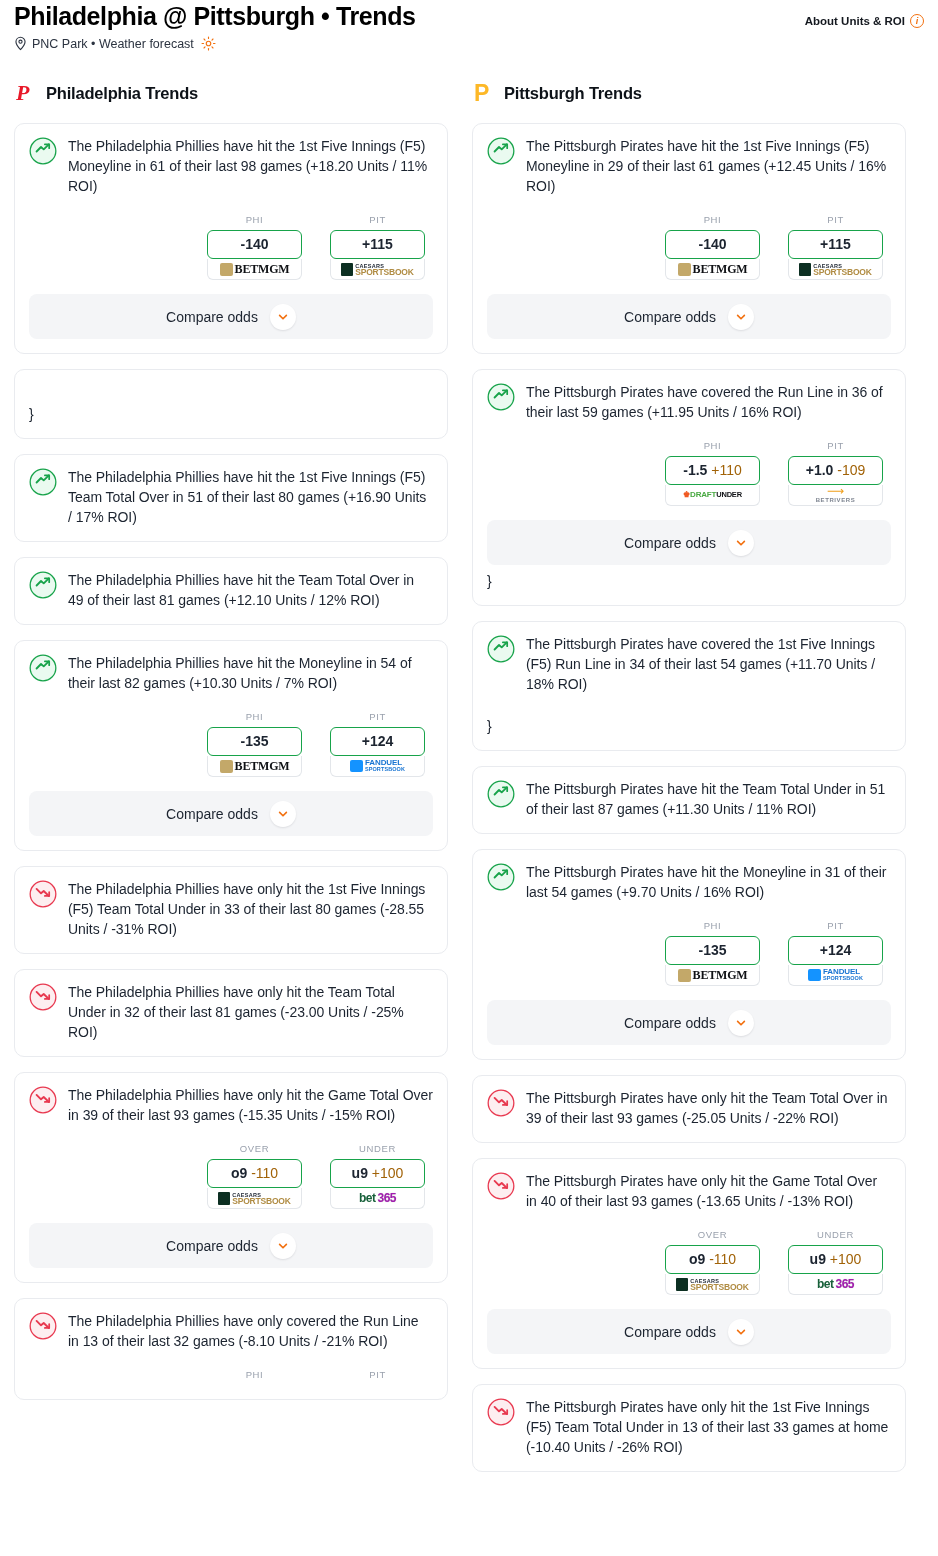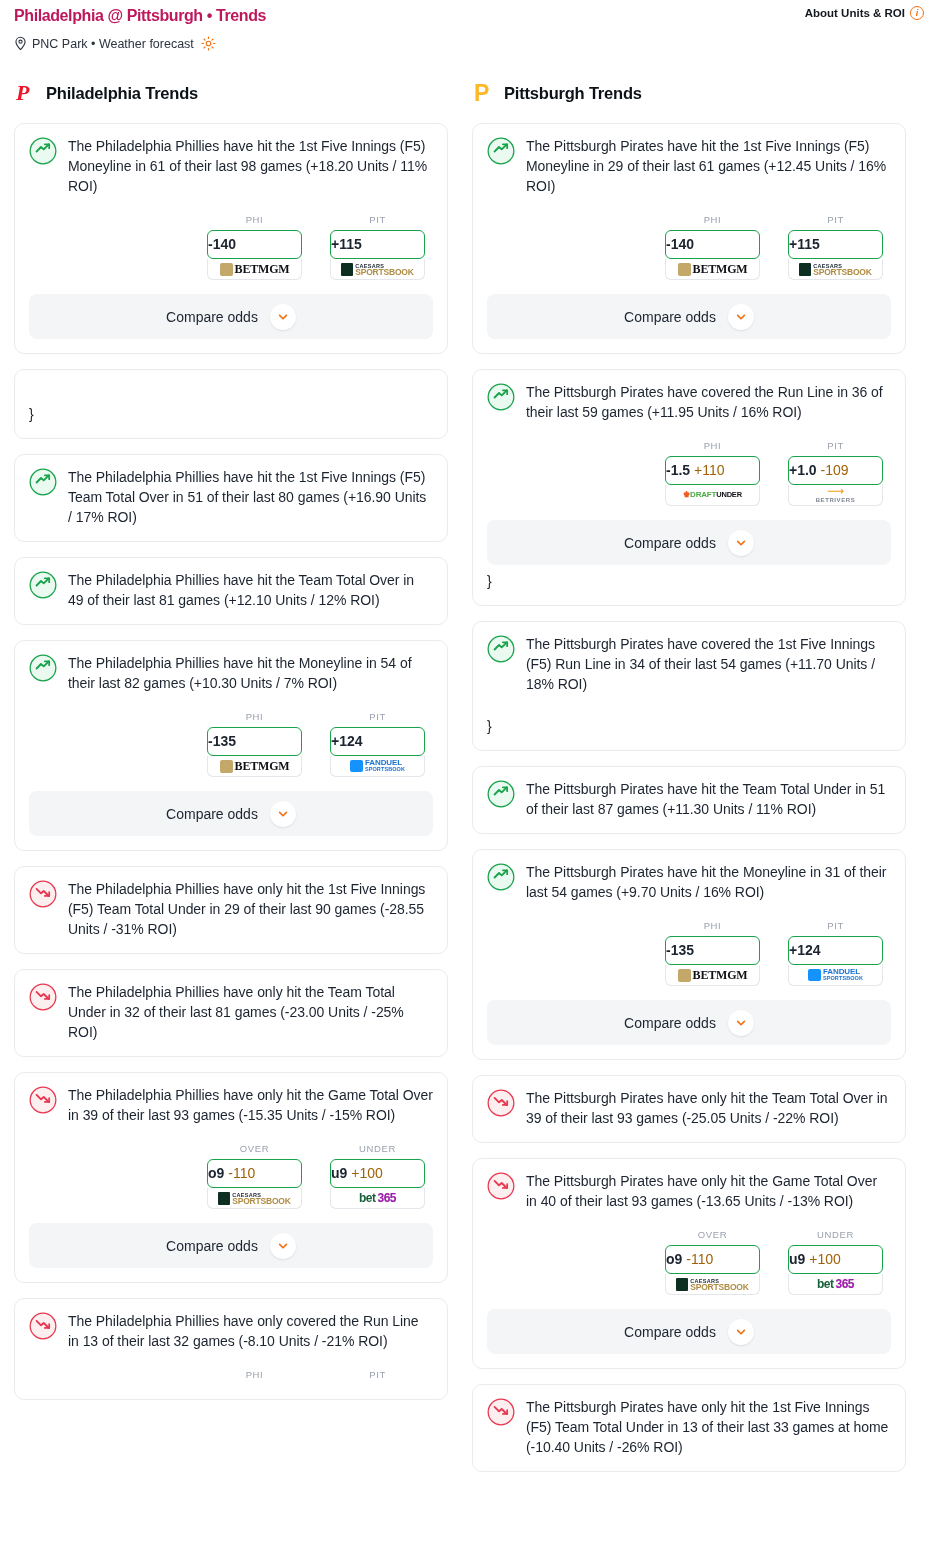--- a/index.html
+++ b/index.html
@@ -9,27 +9,27 @@
     background: #ffffff;
     font-family: "Liberation Sans", sans-serif;
     color: #14181f;
   }
   .page { width: 938px; position: relative; overflow: hidden; }
 
   
   .page-header { padding: 2px 14px 0 14px; position: relative; }
   .title-row { display: flex; align-items: flex-start; justify-content: space-between; }
   .page-title {
-    font-size: 16px; font-weight: 700; letter-spacing: -0.4px;
-    color: #be185d; line-height: 28px; margin: 0;
+    font-size: 25px; font-weight: 700; letter-spacing: -0.4px;
+    color: #000000; line-height: 28px; margin: 0;
   }
   .about-roi {
     display: flex; align-items: center; gap: 5px;
     font-size: 11.5px; font-weight: 700; color: #14181f;
-    margin-top: 4px; white-space: nowrap; cursor: pointer;
+    margin-top: 12px; white-space: nowrap; cursor: pointer;
   }
   .info-circle {
     width: 14px; height: 14px; border-radius: 50%;
     border: 1.4px solid #f2700f; color: #f2700f;
     font-size: 9px; font-weight: 700; line-height: 11px;
     text-align: center; font-style: italic;
     display: inline-flex; align-items: center; justify-content: center;
   }
   .venue-row {
     display: flex; align-items: center; gap: 5px;
@@ -69,21 +69,21 @@
     display: flex; justify-content: flex-end; gap: 28px;
     margin-top: 18px; padding-right: 8px;
   }
   .odds-col { width: 95px; }
   .odds-label {
     font-size: 9.5px; letter-spacing: 0.6px; color: #9aa1ad;
     text-align: center; margin-bottom: 5px; font-weight: 400;
   }
   .odds-box {
     border: 1px solid #17a34a; border-radius: 6px;
-    background: #fff; 
+    background: #fff; text-align: center;
     font-size: 14px; font-weight: 400; color: #1c2430;
     padding: 4px 0 5px 0; line-height: 18px;
   }
   .odds-box .spread { font-weight: 700; }
   .odds-box .juice { color: #a16207; }
   .book-box {
     border: 1px solid #e3e6ea; border-top: none;
     border-radius: 0 0 6px 6px; background: #fff;
     height: 21px; display: flex; align-items: center; justify-content: center;
     overflow: hidden;
@@ -289,21 +289,21 @@
             </span>
           </div>
         </div>
         <div class="trend-card">
           <div class="trend-top">
             <span class="trend-icon"><svg width="28" height="28" viewBox="0 0 24 24">
                 <circle cx="12" cy="12" r="11" fill="#fdeef0" stroke="#e8384f" stroke-width="1.1"></circle>
                 <path d="M6.5 7.6 L10.3 11.4 L12.6 9.4 L17 13.7" stroke="#e8384f" stroke-width="1.6" fill="none" stroke-linecap="round" stroke-linejoin="round"></path>
                 <path d="M13.6 13.7 L17.3 13.7 L17.3 10.4" stroke="#e8384f" stroke-width="1.5" fill="none" stroke-linecap="round" stroke-linejoin="round"></path>
               </svg></span>
-            <div class="trend-text">The Philadelphia Phillies have only hit the 1st Five Innings (F5) Team Total Under in 29 of their last 90 games (-28.55 Units / -31% ROI)</div>
+            <div class="trend-text">The Philadelphia Phillies have only hit the 1st Five Innings (F5) Team Total Under in 33 of their last 80 games (-28.55 Units / -31% ROI)</div>
           </div>
         </div>
         <div class="trend-card">
           <div class="trend-top">
             <span class="trend-icon"><svg width="28" height="28" viewBox="0 0 24 24">
                 <circle cx="12" cy="12" r="11" fill="#fdeef0" stroke="#e8384f" stroke-width="1.1"></circle>
                 <path d="M6.5 7.6 L10.3 11.4 L12.6 9.4 L17 13.7" stroke="#e8384f" stroke-width="1.6" fill="none" stroke-linecap="round" stroke-linejoin="round"></path>
                 <path d="M13.6 13.7 L17.3 13.7 L17.3 10.4" stroke="#e8384f" stroke-width="1.5" fill="none" stroke-linecap="round" stroke-linejoin="round"></path>
               </svg></span>
             <div class="trend-text">The Philadelphia Phillies have only hit the Team Total Under in 32 of their last 81 games (-23.00 Units / -25% ROI)</div>

